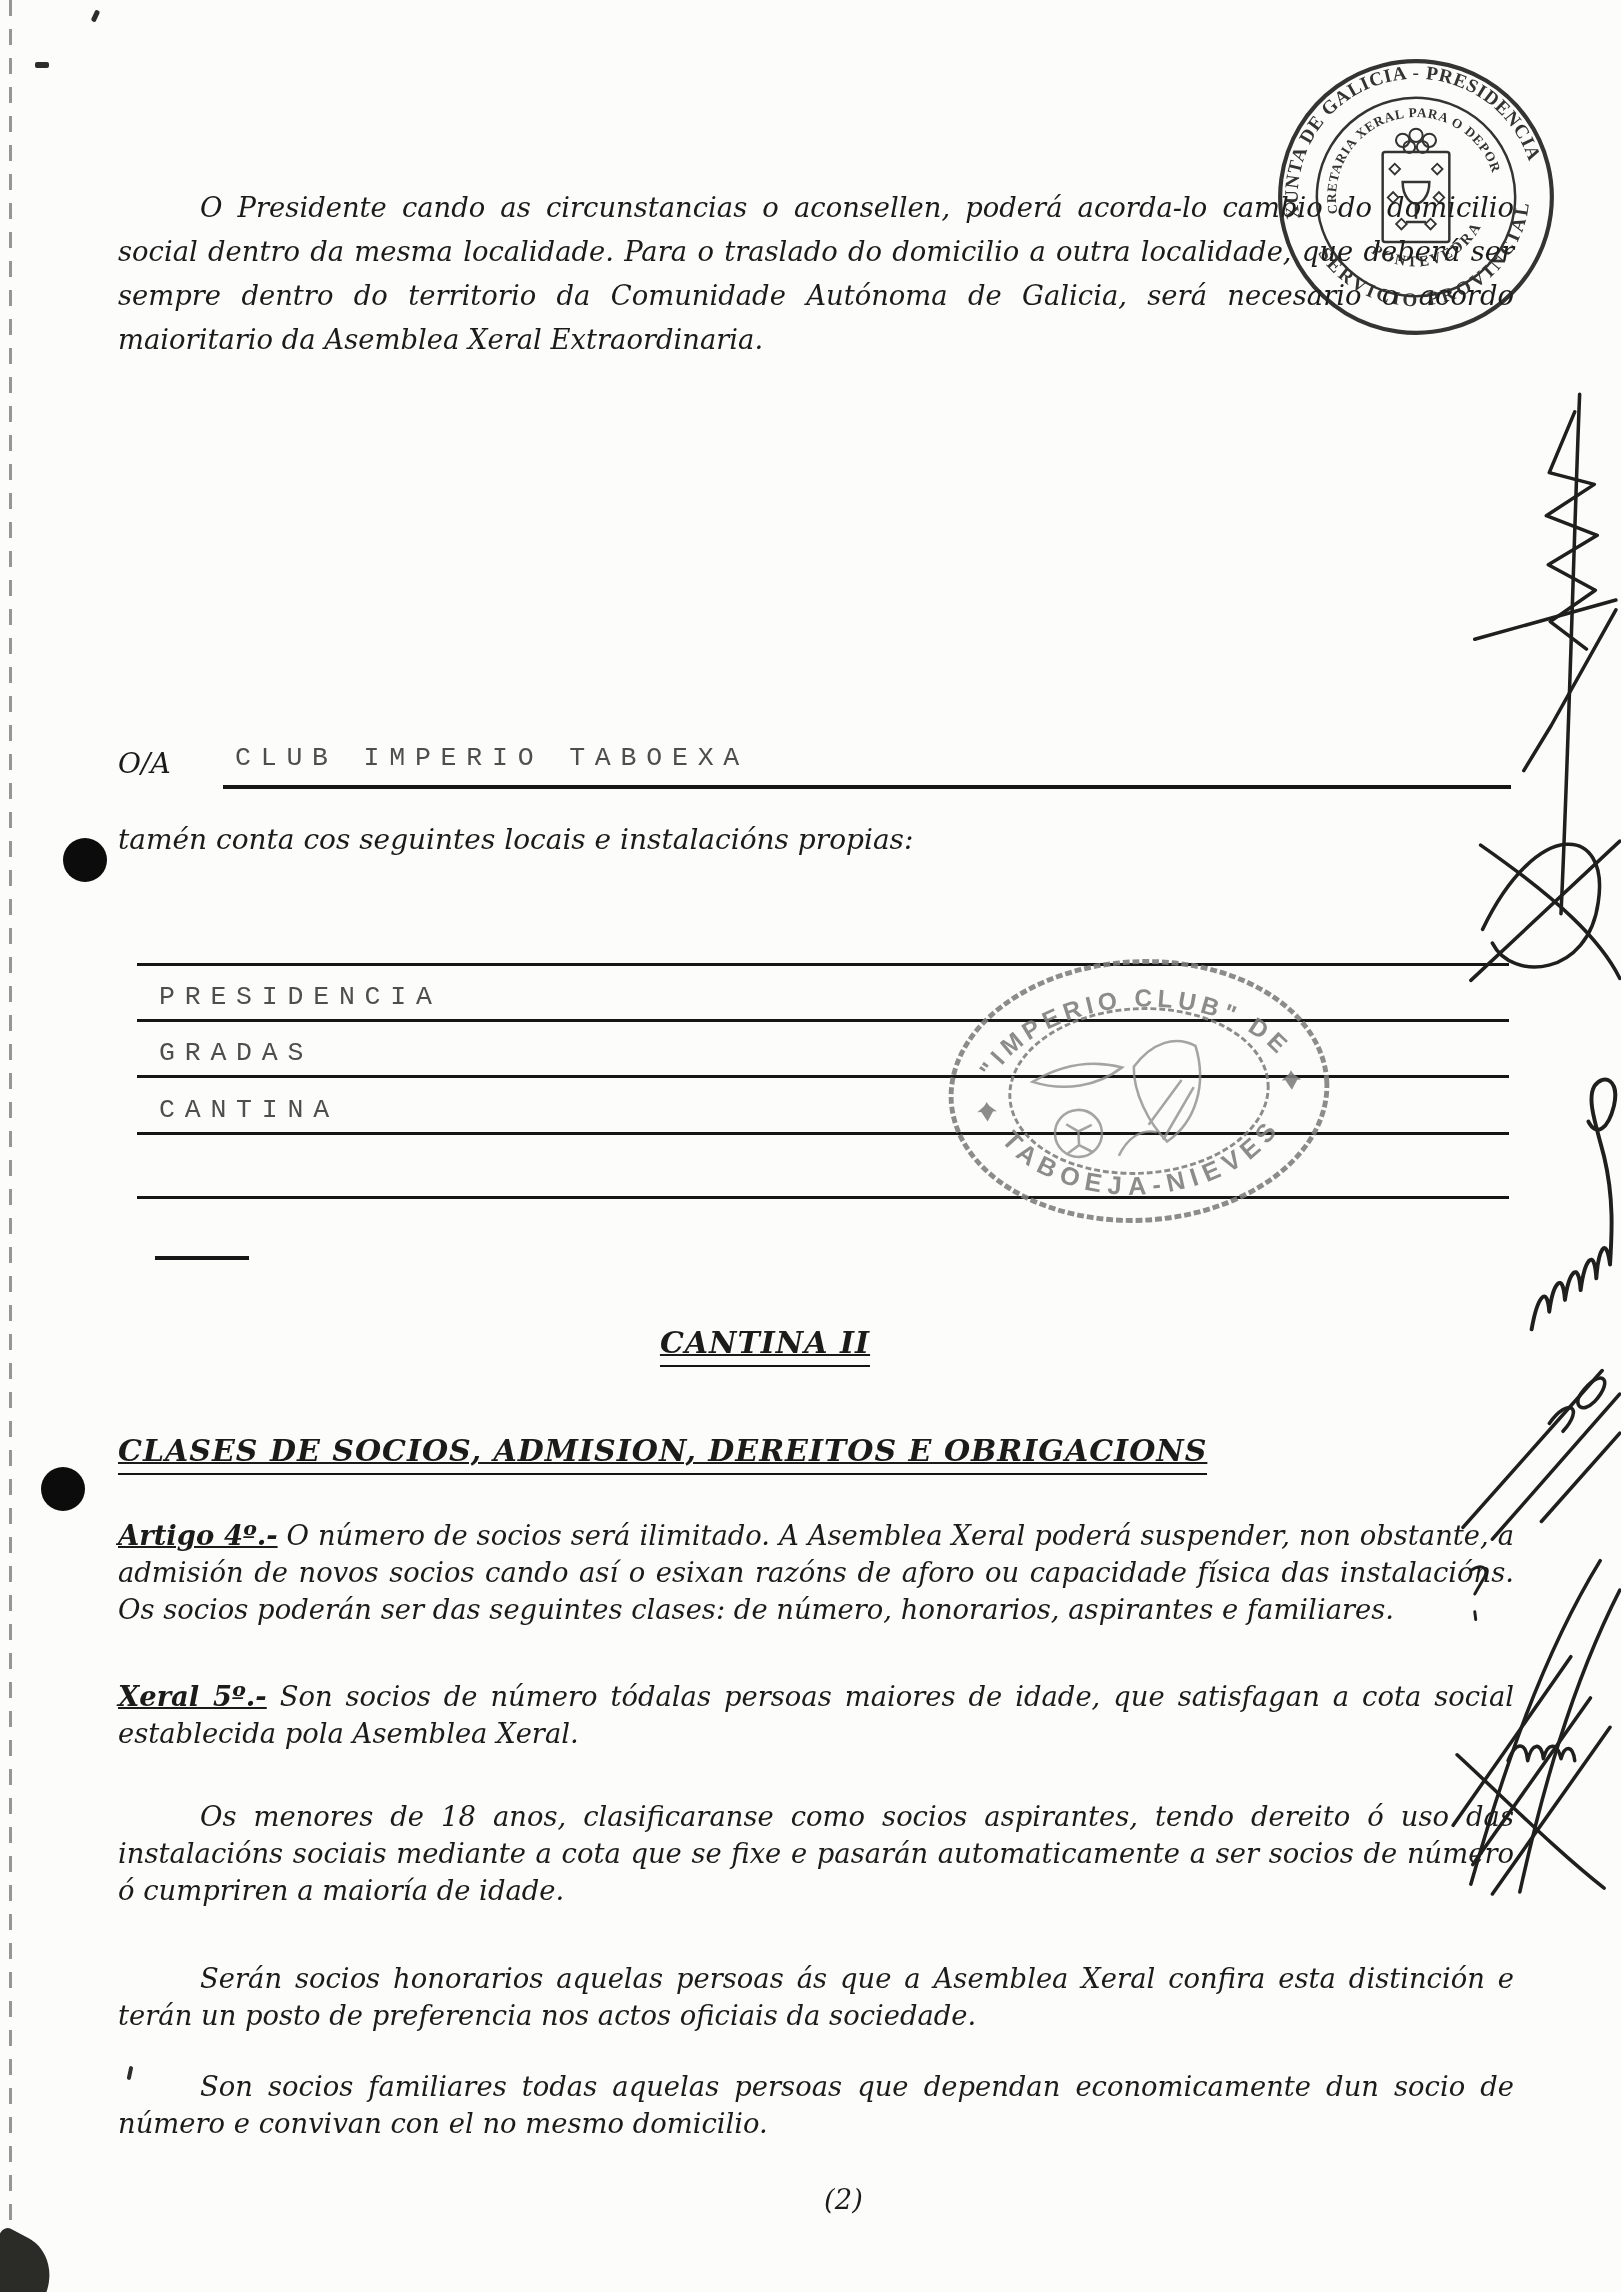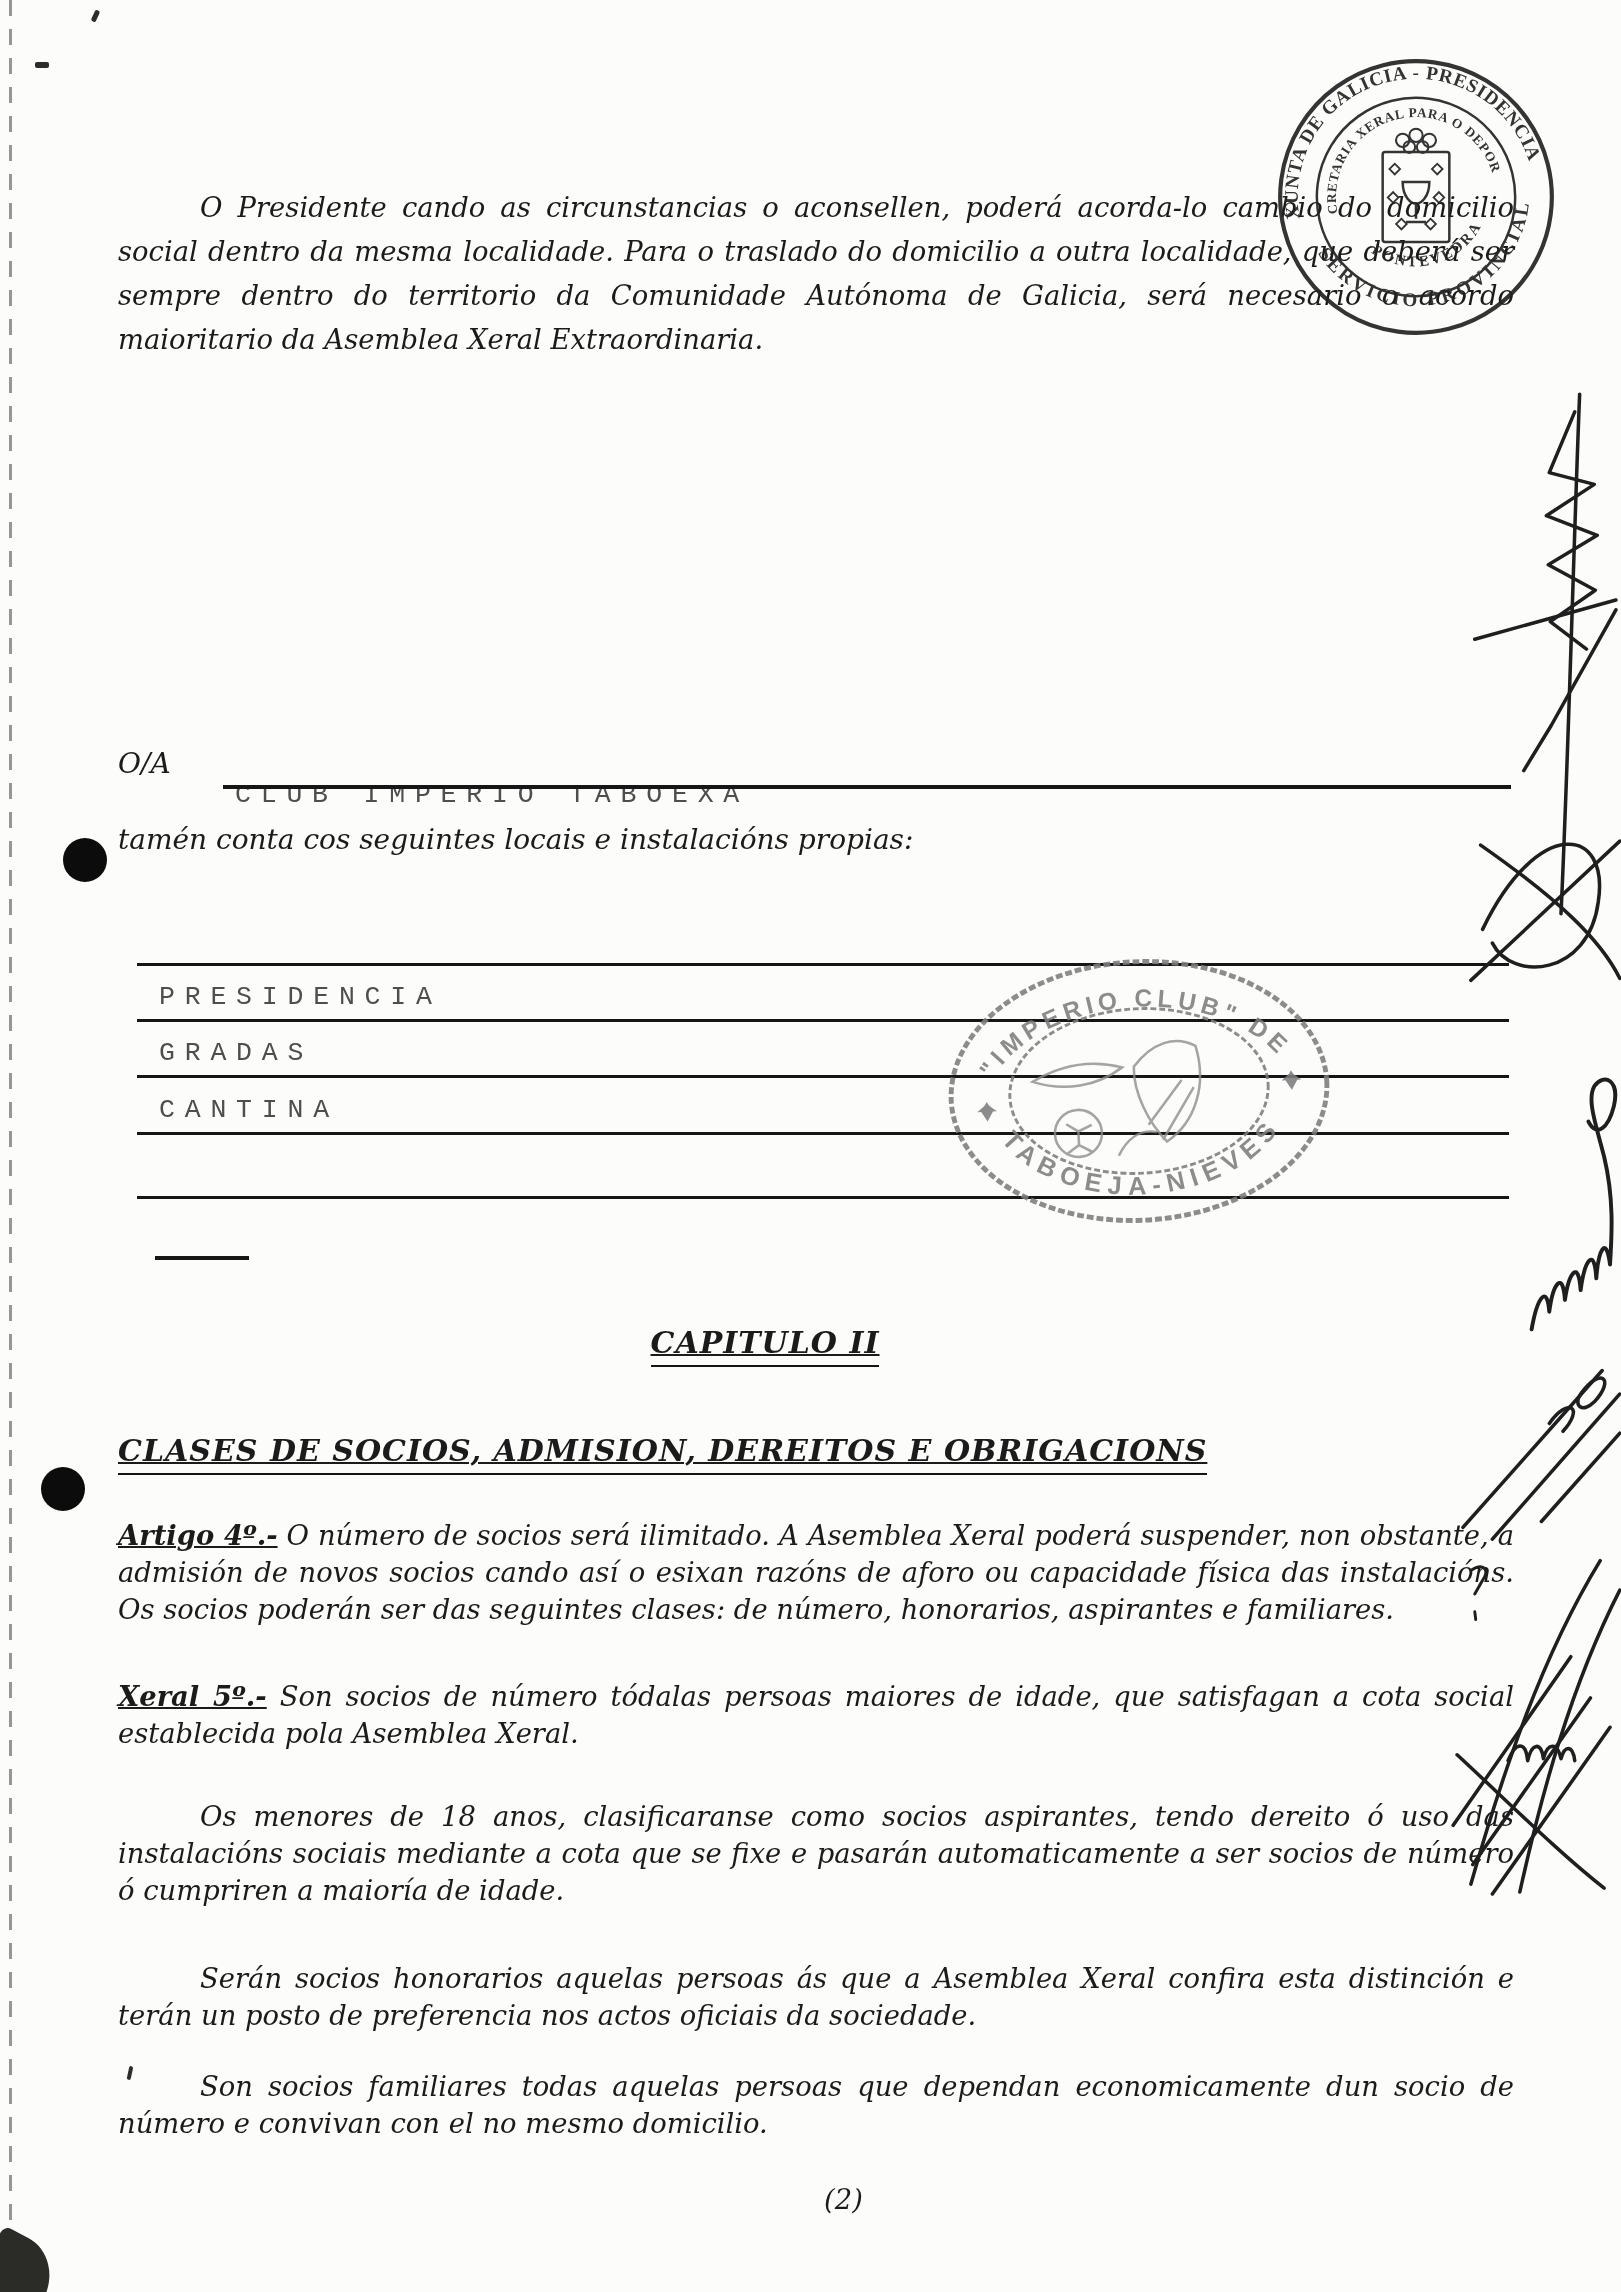--- a/index.html
+++ b/index.html
@@ -57,35 +57,35 @@
   <div class="edge-line"></div>
   <div class="speck" style="left:35px;top:62px;width:13.7px;height:5.9px;"></div>
   <div class="speck" style="left:93px;top:9.8px;width:4.9px;height:11.8px;transform:rotate(25deg);"></div>
   <div class="corner-smudge"></div>
   <div class="hole" style="left:63px;top:838px;"></div>
   <div class="hole" style="left:41px;top:1467px;"></div>
 
   <p class="para" style="top:186px;">O Presidente cando as circunstancias o aconsellen, poderá acorda-lo cambio do domicilio social dentro da mesma localidade. Para o traslado do domicilio a outra localidade, que deberá ser sempre dentro do territorio da Comunidade Autónoma de Galicia, será necesario o acordo maioritario da Asemblea Xeral Extraordinaria.</p>
 
   <span class="field-label" style="left:118px;top:747px;text-align:center;">O/A</span>
-  <span class="typed" style="left:235px;top:780px;">CLUB IMPERIO TABOEXA</span>
+  <span class="typed" style="left:235px;top:743px;">CLUB IMPERIO TABOEXA</span>
   <div class="rule heavy" style="left:223px;top:785px;width:1288px;"></div>
   <span class="field-label" style="left:118px;top:823px;">tamén conta cos seguintes locais e instalacións propias:</span>
 
   <div class="rule" style="left:137px;top:963px;width:1372px;"></div>
   <span class="typed" style="left:159px;top:982px;">PRESIDENCIA</span>
   <div class="rule" style="left:137px;top:1019px;width:1372px;"></div>
   <span class="typed" style="left:159px;top:1038px;">GRADAS</span>
   <div class="rule" style="left:137px;top:1075px;width:1372px;"></div>
   <span class="typed" style="left:159px;top:1095px;">CANTINA</span>
   <div class="rule" style="left:137px;top:1132px;width:1372px;"></div>
   <div class="rule" style="left:137px;top:1196px;width:1372px;"></div>
   <div class="rule heavy" style="left:155px;top:1256px;width:94px;"></div>
 
-  <h2 class="heading" style="left:118px;top:1325px;width:1294px;text-align:center;"><span class="dblu">CAPITULO II</span></h2>
+  <h2 class="heading" style="left:118px;top:1325px;width:1294px;text-align:center;"><span class="dblu">CANTINA II</span></h2>
   <h2 class="heading" style="left:118px;top:1433px;"><span class="dblu">CLASES DE SOCIOS, ADMISION, DEREITOS E OBRIGACIONS</span></h2>
 
   <p class="para tight noindent" style="top:1517px;"><span class="art-label">Artigo 4º.-</span> <span>O número de socios será ilimitado. A Asemblea Xeral poderá suspender, non obstante, a admisión de novos socios cando así o esixan razóns de aforo ou capacidade física das instalacións. Os socios poderán ser das seguintes clases: de número, honorarios, aspirantes e familiares.</span></p>
   <p class="para tight noindent" style="top:1678px;"><span class="art-label">Xeral 5º.-</span> <span>Son socios de número tódalas persoas maiores de idade, que satisfagan a cota social establecida pola Asemblea Xeral.</span></p>
 
   <p class="para tight" style="top:1798px;">Os menores de 18 anos, clasificaranse como socios aspirantes, tendo dereito ó uso das instalacións sociais mediante a cota que se fixe e pasarán automaticamente a ser socios de número ó cumpriren a maioría de idade.</p>
   <p class="para tight" style="top:1960px;">Serán socios honorarios aquelas persoas ás que a Asemblea Xeral confira esta distinción e terán un posto de preferencia nos actos oficiais da sociedade.</p>
   <div class="speck" style="left:128px;top:2066px;width:3.9px;height:13.7px;transform:rotate(12deg);"></div>
   <p class="para tight" style="top:2068px;">Son socios familiares todas aquelas persoas que dependan economicamente dun socio de número e convivan con el no mesmo domicilio.</p>
 

